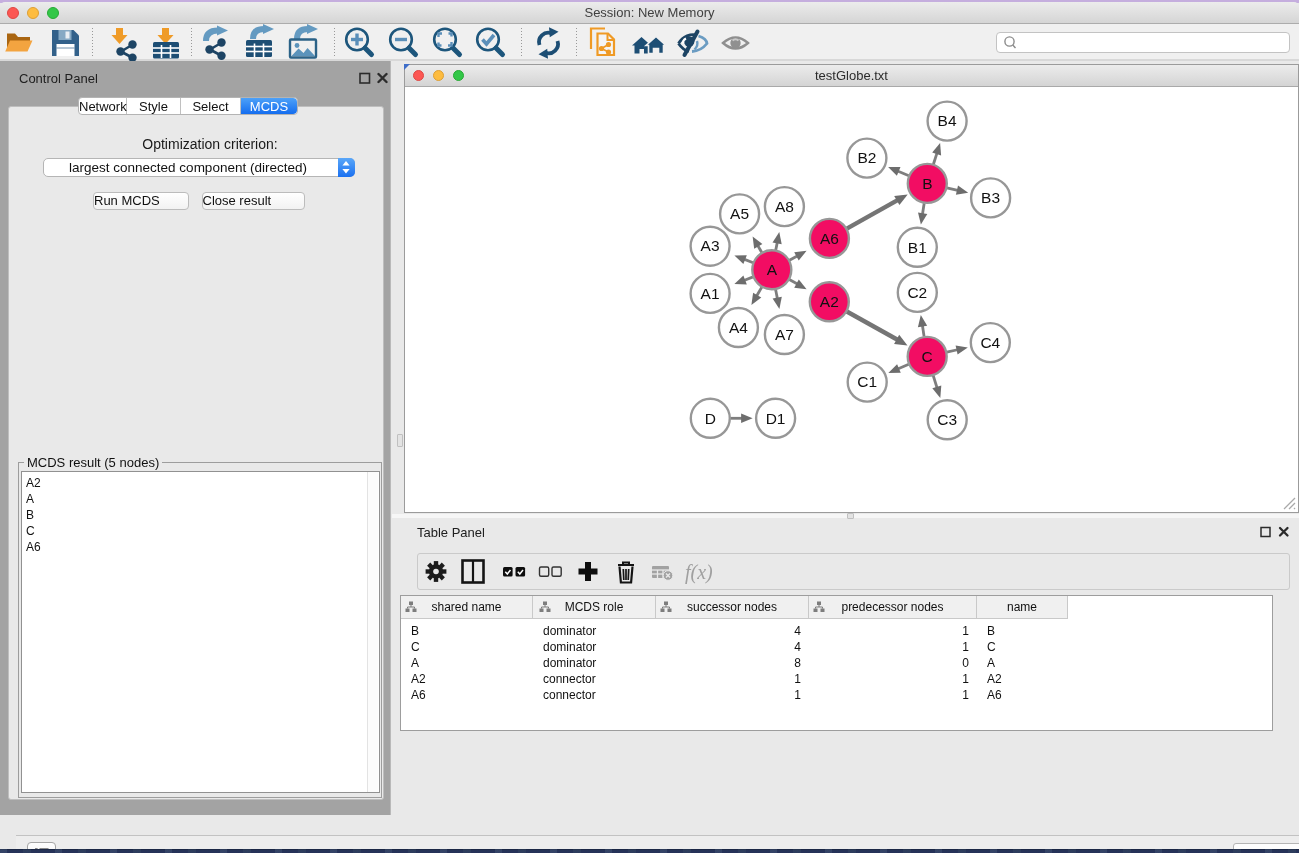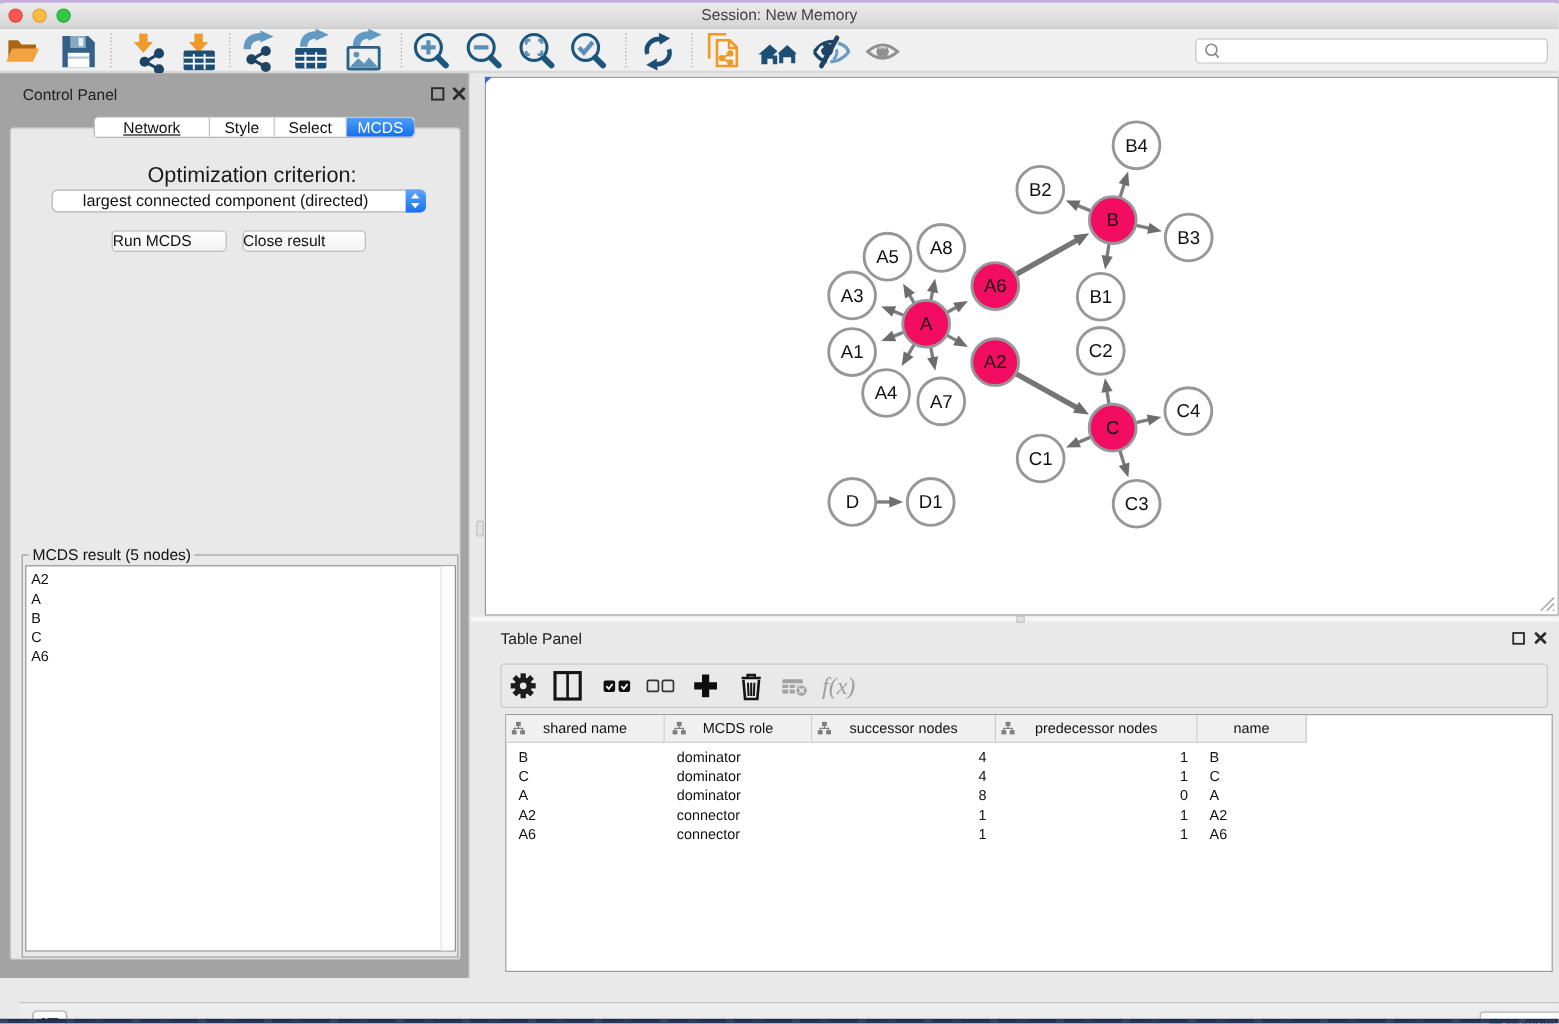--- a/index.html
+++ b/index.html
@@ -68,21 +68,21 @@
   border:1px solid #9b9b9b; }
 #netwin .bar { position:absolute; left:0; top:0; width:100%; height:22px;
   background:linear-gradient(#ececec,#d4d4d4); border-bottom:1px solid #a9a9a9; }
 #netwin .bar .title { text-align:center; font-size:13px; color:#2b2b2b; line-height:22px; }
 .tl2 { position:absolute; width:11px; height:11px; border-radius:50%; top:5px; }
 
 
 #tpanel { left:392px; top:518px; width:907px; height:297px; background:#e9e9e9; }
 #ttoolbar { left:25px; top:35px; width:873px; height:37px; background:#e9e9e9;
   border:1px solid #cacaca; border-radius:3px; }
-#ttable { left:29px; top:77px; width:873px; height:215px; background:#fff; border:1px solid #9d9d9d; }
+#ttable { left:8px; top:77px; width:873px; height:136px; background:#fff; border:1px solid #9d9d9d; }
 .th { position:absolute; top:0; height:22px; background:#f0f0f0; border-right:1px solid #c9c9c9;
   font-size:12px; color:#111; text-align:center; line-height:22px; }
 #thdrline { position:absolute; left:0; top:22px; width:100%; height:1px; background:#c9c9c9; }
 .td { position:absolute; font-size:12px; color:#111; height:16px; line-height:16px; }
 
 
 #statusbar { left:16px; top:815px; width:1299px; height:34px; background:#ededed;
   border-top:1px solid #c2c2c2;margin-top:20px; }
 #memorybtn { position:absolute; left:1217px; top:7px; width:73px; height:22px; background:#fdfdfd;
   border:1px solid #b4b4b4; border-radius:3px; font-size:11px; color:#111; }
@@ -230,27 +230,27 @@
       <line x1="15.8" y1="12" x2="18.5" y2="15" stroke="#8b8b8b" stroke-width="1.4"></line>
     </svg>
 </div>
 <div class="abs" id="cpanel">
   <div class="panhdr" style="left:19px;top:10px;">Control Panel</div>
   <svg width="30" height="14" style="position:absolute;left:358px;top:11px">
     <rect x="2" y="1.5" width="9.5" height="9.5" fill="none" stroke="#2b2b2b" stroke-width="1.6"></rect>
     <path d="M20.5,2 l8,8 M28.5,2 l-8,8" stroke="#2b2b2b" stroke-width="2.4" stroke-linecap="round"></path>
   </svg>
   <div class="seg" style="left:78px;top:35.5px;">
-    <span style="width:96px;text-decoration:underline;">Network</span>
+    <span style="width:48px;">Network</span>
       <span style="width:54px;">Style</span>
       <span style="width:60px;">Select</span>
       <span class="sel" style="width:56px;border-radius:0 4px 4px 0;text-align:center;">MCDS</span>
   </div>
   <div class="abs" id="cpanel-inner">
-    <div style="position:absolute;left:14px;top:29px;width:100%;text-align:center;font-size:18px;color:#1a1a1a;">Optimization criterion:</div>
+    <div style="position:absolute;left:14px;top:29px;width:100%;text-align:center;font-size:14px;color:#1a1a1a;">Optimization criterion:</div>
   </div>
   <div class="abs" id="combo">largest connected component (directed)
     <div class="step"><svg width="17" height="19">
       <path d="M8,3 l3.6,4.4 h-7.2 z" fill="#fff"></path>
           <path d="M8,15.5 l3.6,-4.4 h-7.2 z" fill="#fff"></path>
     </svg></div>
   </div>
   <div class="btn" style="left:93px;top:130.5px;width:96px;">Run MCDS</div>
   <div class="btn" style="left:201.5px;top:130.5px;width:103px;">Close result</div>
   <div class="abs" id="grpbox">
@@ -262,20 +262,26 @@
         <div>C</div>
         <div>A6</div>
       <div class="sb"></div>
     </div>
   </div>
 </div>
 <div class="abs" id="netwin">
   <svg width="6" height="6" style="position:absolute;left:-1px;top:-1px;z-index:4">
       <path d="M0,0 h6 l-6,6 z" fill="#3e6dc9"></path>
     </svg>
+  <div class="bar">
+      <div class="title">testGlobe.txt</div>
+    <div class="tl2" style="left:8px;background:#fc5753;border:0.5px solid #df4744;"></div>
+    <div class="tl2" style="left:28px;background:#fdbc40;border:0.5px solid #de9f34;"></div>
+    <div class="tl2" style="left:48px;background:#33c748;border:0.5px solid #27aa35;"></div>
+  </div>
 <svg id="graph" width="893" height="426" style="position:absolute;left:0;top:22px">
 <line x1="356.8" y1="165.5" x2="352.3" y2="157.7" stroke="#7e7e7e" stroke-width="2.8"></line>
 <path d="M347.6,149.4 L357.4,157.0 L349.2,161.7 z" fill="#6d6d6d"></path>
 <line x1="370.7" y1="163.2" x2="372.5" y2="154.4" stroke="#7e7e7e" stroke-width="2.8"></line>
 <path d="M374.3,145.1 L376.7,157.3 L367.5,155.5 z" fill="#6d6d6d"></path>
 <line x1="348.1" y1="175.7" x2="338.3" y2="171.9" stroke="#7e7e7e" stroke-width="2.8"></line>
 <path d="M329.4,168.5 L341.8,168.2 L338.4,177.0 z" fill="#6d6d6d"></path>
 <line x1="348.1" y1="189.9" x2="338.3" y2="193.7" stroke="#7e7e7e" stroke-width="2.8"></line>
 <path d="M329.4,197.1 L338.4,188.6 L341.8,197.4 z" fill="#6d6d6d"></path>
 <line x1="356.8" y1="200.1" x2="351.2" y2="209.8" stroke="#7e7e7e" stroke-width="2.8"></line>

